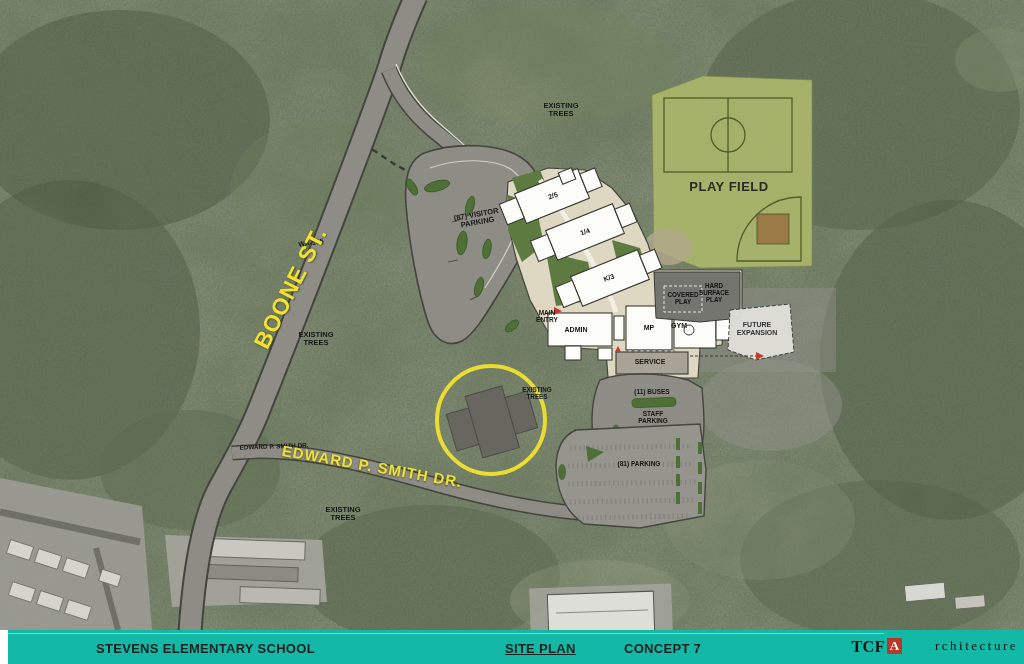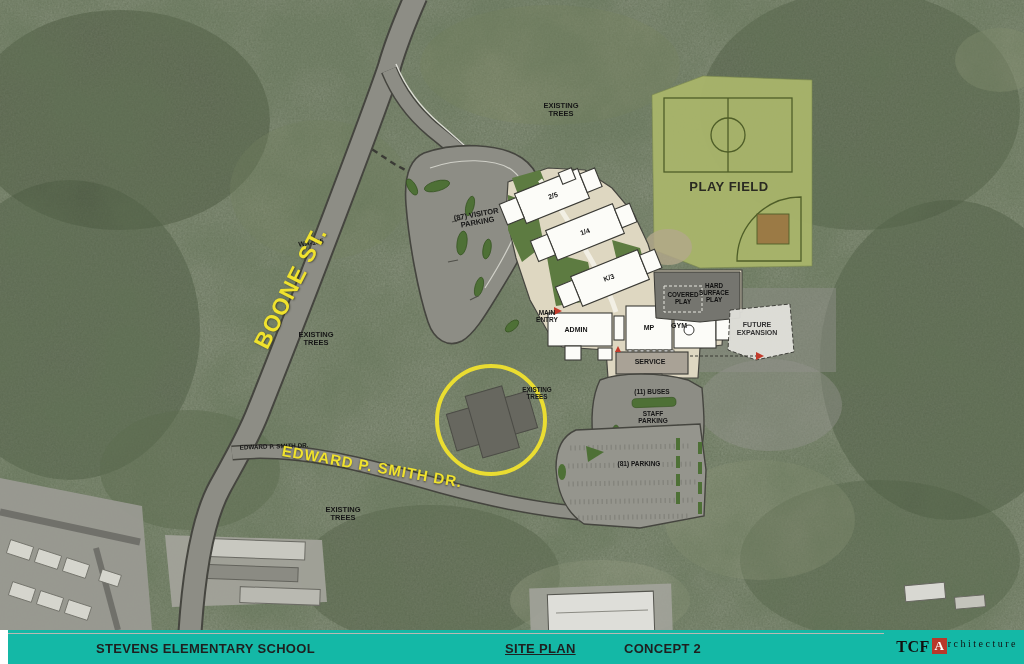--- a/index.html
+++ b/index.html
@@ -11,21 +11,21 @@
        font-weight:700;color:#161616;line-height:1.12;}
   .lbl-yellow{color:#f0e22e;text-shadow:0 1px 2px rgba(35,35,15,.65);letter-spacing:1px;}
   #footer{position:absolute;left:8px;top:630px;width:1024px;height:34px;background:#14b8a6;}
   .f-rule{position:absolute;left:0;top:3px;width:876px;height:1px;background:#b9b9b3;}
   .f-txt{position:absolute;top:11px;font-size:13px;font-weight:700;color:#1f1f1f;letter-spacing:.3px;white-space:nowrap;}
   #logo{position:absolute;right:14px;top:8px;display:flex;align-items:flex-start;
         font-family:"Liberation Serif",serif;color:#111;}
   #logo .tcf{font-weight:700;font-size:16px;letter-spacing:.5px;}
   #logo .abox{display:inline-flex;align-items:center;justify-content:center;width:15px;height:16px;
         background:#b8382a;color:#fff;font-size:13px;font-weight:700;margin:0 1px 0 2px;}
-  #logo .rest{font-size:10px;letter-spacing:2.5px;}
+  #logo .rest{font-size:13px;letter-spacing:2.5px;padding-left:32px;}
 </style>
 </head>
 <body>
 
 <div id="screen">
 
   <div id="map">
     <svg width="1024" height="630" viewBox="0 0 1024 630">
       <defs>
         <filter id="blotch">
@@ -273,21 +273,21 @@
     <div class="lbl" style="left:537px;top:393px;width:40px;font-size:6.3px;">EXISTING TREES</div>
     <div class="lbl" style="left:274px;top:446px;font-size:6.3px;white-space:nowrap;transform:translate(-50%,-50%) rotate(-2deg);">EDWARD P. SMITH DR.</div>
     <div class="lbl lbl-yellow" style="left:372px;top:467px;font-size:15px;white-space:nowrap;transform:translate(-50%,-50%) rotate(10deg);">EDWARD P. SMITH DR.</div>
     <div class="lbl" style="left:343px;top:514px;width:46px;font-size:7.5px;">EXISTING TREES</div>
   </div>
 
   <div id="footer">
     <div class="f-rule"></div>
     <div class="f-txt" style="left:88px;">STEVENS ELEMENTARY SCHOOL</div>
     <div class="f-txt" style="left:497px;text-decoration:underline;">SITE PLAN</div>
-    <div class="f-txt" style="left:616px;">CONCEPT 2</div>
+    <div class="f-txt" style="left:616px;">CONCEPT 7</div>
     <div id="logo">
       <span class="tcf">TCF</span>
       <span class="abox">A</span>
       <span class="rest">rchitecture</span>
     </div>
   </div>
 
 </div>
 
 </body></html>

